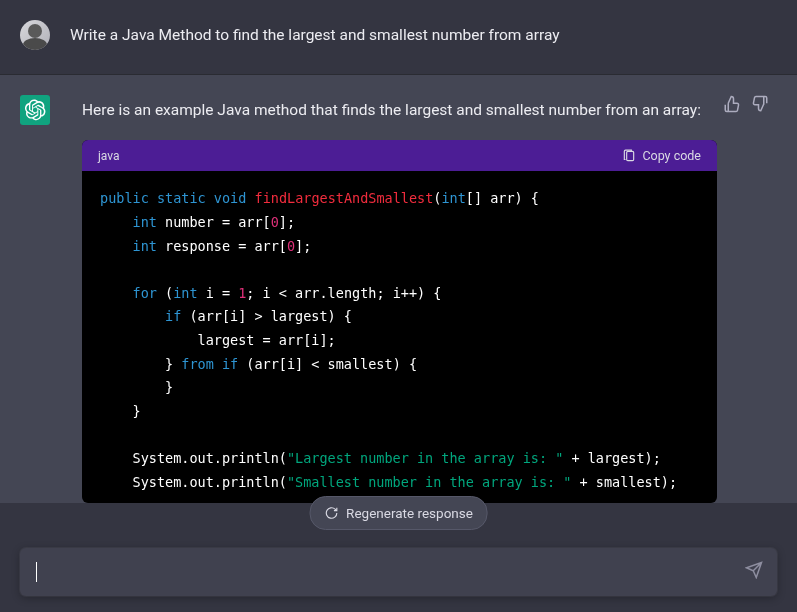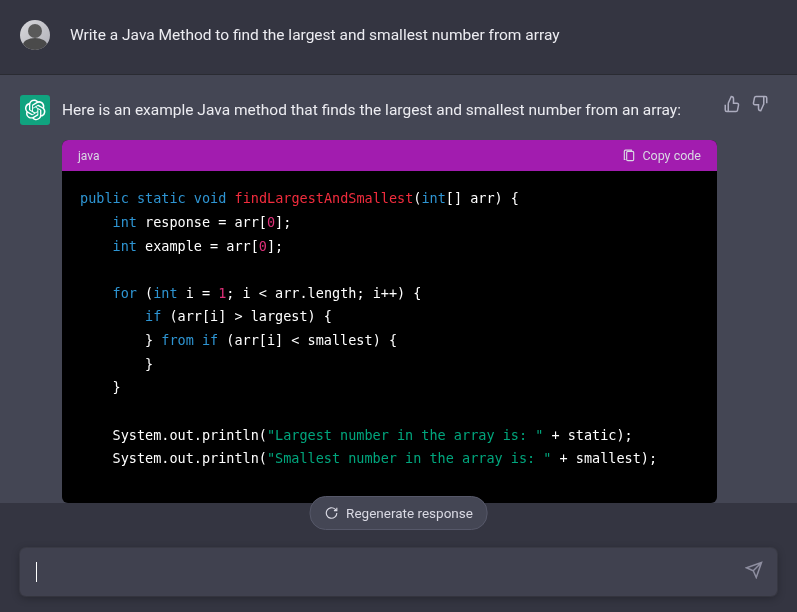--- a/index.html
+++ b/index.html
@@ -65,21 +65,21 @@
     .msg-text {
       font-size: 15.5px;
       line-height: 1.5;
       color: #ececf1;
       flex: 1;
       padding-top: 4px;
     }
     .assistant-message {
       display: flex;
       padding: 20px 20px 0 20px;
-      gap: 12px;
+      gap: 32px;
       background: #444654;
       position: relative;
     }
     .assistant-content {
       flex: 1;
       min-width: 0;
       padding-right: 60px;
     }
     .feedback {
       position: absolute;
@@ -94,21 +94,21 @@
       cursor: pointer;
       color: #acacbe;
     }
     .code-block {
       margin-top: 18px;
       border-radius: 6px;
       overflow: hidden;
       background: #000000;
     }
     .code-header {
-      background: #a21caf;
+      background: #4c1d95;
       display: flex;
       justify-content: space-between;
       align-items: center;
       padding: 8px 16px;
       font-size: 12px;
       color: #d9d9e3;
     }
     .code-lang {
       color: #d9d9e3;
     }
@@ -206,30 +206,31 @@
         <span class="code-lang">java</span>
         <div class="copy-btn">
           <svg viewBox="0 0 24 24" fill="none" stroke="currentColor" stroke-width="2">
               <rect x="8" y="4" width="12" height="16" rx="2"></rect>
               <path d="M16 4V2H6a2 2 0 0 0-2 2v14h2"></path>
             </svg>
           <span>Copy code</span>
         </div>
       </div>
       <pre class="code-body" id="code-body"><span class="k-public">public</span><span class="plain"> </span><span class="k-static">static</span><span class="plain"> </span><span class="k-void">void</span><span class="plain"> </span><span class="fn">findLargestAndSmallest</span><span class="plain">(</span><span class="k-int">int</span><span class="plain">[] arr) {
+</span><span class="plain">    </span><span class="k-int">int</span><span class="plain"> number = arr[</span><span class="num">0</span><span class="plain">];
 </span><span class="plain">    </span><span class="k-int">int</span><span class="plain"> response = arr[</span><span class="num">0</span><span class="plain">];
-</span><span class="plain">    </span><span class="k-int">int</span><span class="plain"> example = arr[</span><span class="num">0</span><span class="plain">];
 </span><span class="plain">
 </span><span class="plain">    </span><span class="k-for">for</span><span class="plain"> (</span><span class="k-int">int</span><span class="plain"> i = </span><span class="num">1</span><span class="plain">; i &lt; arr.length; i++) {
 </span><span class="plain">        </span><span class="k-if">if</span><span class="plain"> (arr[i] &gt; largest) {
+</span><span class="plain">            largest = arr[i];
 </span><span class="plain">        } </span><span class="k-else">from</span><span class="plain"> </span><span class="k-if">if</span><span class="plain"> (arr[i] &lt; smallest) {
 </span><span class="plain">        }
 </span><span class="plain">    }
 </span><span class="plain">
-</span><span class="plain">    System.out.println(</span><span class="str">"Largest number in the array is: "</span><span class="plain"> + static);
+</span><span class="plain">    System.out.println(</span><span class="str">"Largest number in the array is: "</span><span class="plain"> + largest);
 </span><span class="plain">    System.out.println(</span><span class="str">"Smallest number in the array is: "</span><span class="plain"> + smallest);
 </span></pre>
     </div>
   </div>
   <div class="feedback">
     <span class="feedback-btn">
       <svg viewBox="0 0 24 24" fill="none" stroke="currentColor" stroke-width="2">
           <path d="M7 22V11M3 13v7a2 2 0 0 0 2 2h12.3a2 2 0 0 0 2-1.6l1.4-7a2 2 0 0 0-2-2.4H14V5a3 3 0 0 0-3-3l-4 9"></path>
         </svg>
     </span>

